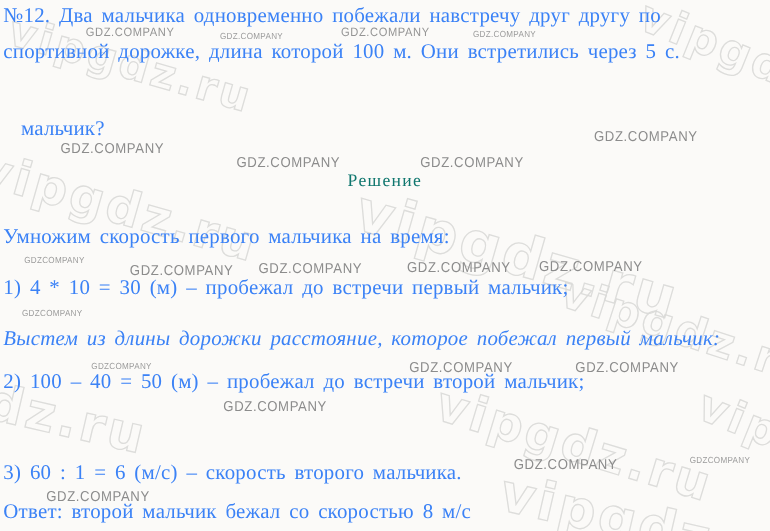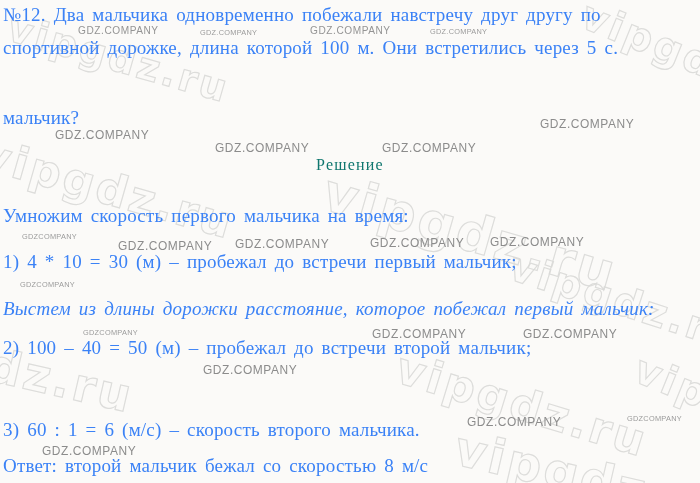--- a/index.html
+++ b/index.html
@@ -110,21 +110,21 @@
 
   <div class="wm-brand" style="left:203px; top:362px;">GDZ.COMPANY</div>
 
   <div class="wm-brand" style="left:467px; top:414px;">GDZ.COMPANY</div>
   <div class="wm-brand sm" style="left:627px; top:414px;">GDZCOMPANY</div>
 
   <div class="wm-brand" style="left:42px; top:443px;">GDZ.COMPANY</div>
 
   <div class="line" style="top:4px;">№12. Два мальчика одновременно побежали навстречу друг другу по</div>
   <div class="line" style="top:37px;">спортивной дорожке, длина которой 100 м. Они встретились через 5 с.</div>
-  <div class="line" style="top:107px;">мальчик?</div>
+  <div class="line" style="top:107px;margin-left:16px;">мальчик?</div>
 
   <div class="heading" style="left:316px; top:156px;">Решение</div>
 
   <div class="line" style="top:205px;">Умножим скорость первого мальчика на время:</div>
   <div class="line" style="top:251px;">1) 4 * 10 = 30 (м) – пробежал до встречи первый мальчик;</div>
 
   <div class="line" style="top:298px;font-style:italic;">Выстем из длины дорожки расстояние, которое побежал первый мальчик:</div>
   <div class="line" style="top:337px;">2) 100 – 40 = 50 (м) – пробежал до встречи второй мальчик;</div>
 
   <div class="line" style="top:419px;">3) 60 : 1 = 6 (м/с) – скорость второго мальчика.</div>

